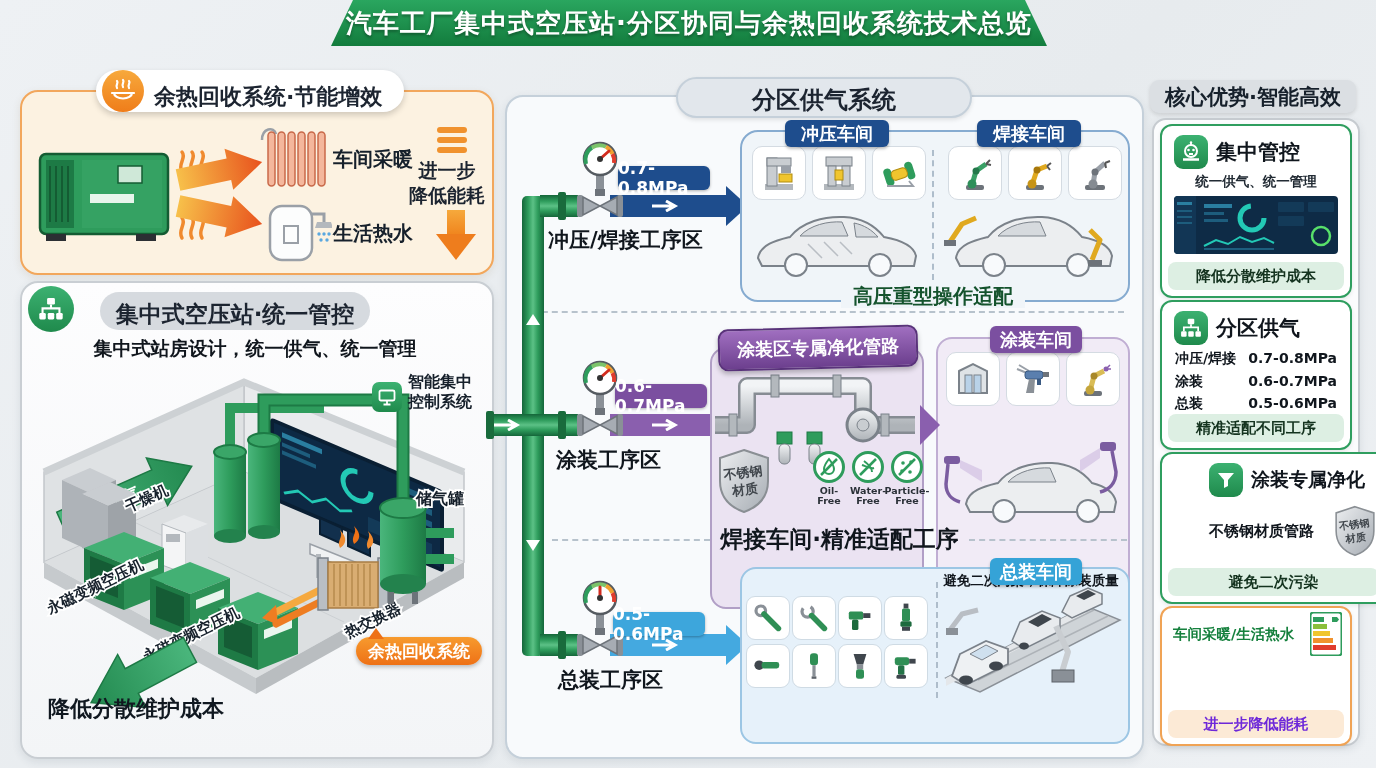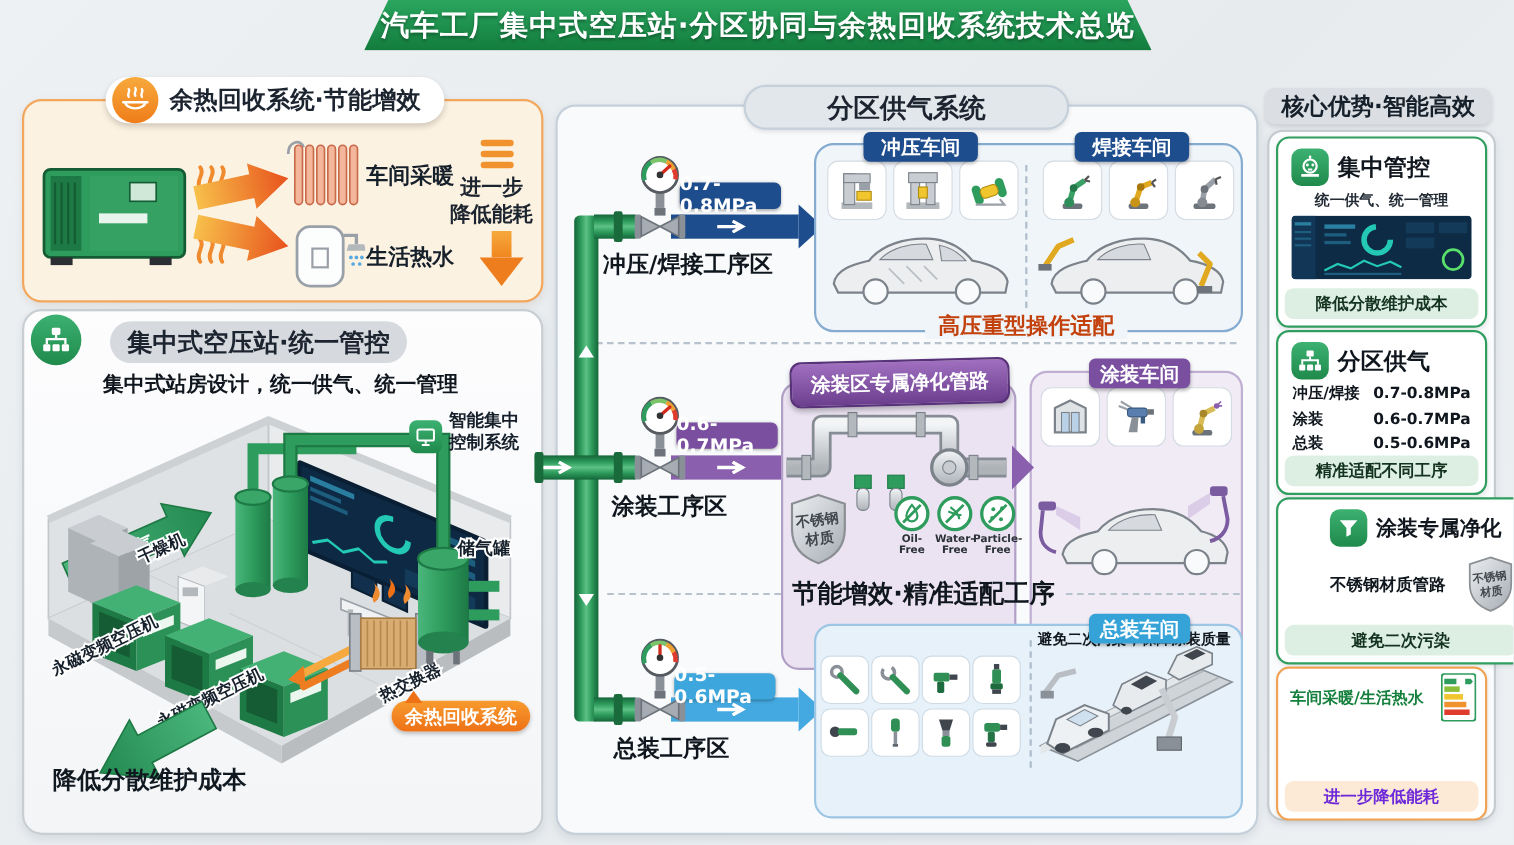--- a/index.html
+++ b/index.html
@@ -20,21 +20,21 @@
   .panelB{left:20px;top:281px;width:470px;height:474px;
     background:linear-gradient(180deg,#fdfdfe,#f3f5f7);
     border:2px solid #c9ced3;border-radius:18px;box-shadow:0 3px 8px rgba(40,60,80,.10);}
   .panelC{left:505px;top:95px;width:635px;height:660px;background:#f8fafc;
     border:2px solid #c5d0da;border-radius:18px;box-shadow:0 3px 8px rgba(40,60,80,.10);}
   .panelD-head{left:1150px;top:80px;width:206px;height:33px;background:#dbdfe3;
     border-radius:9px;display:flex;align-items:center;justify-content:center;
     font-size:21px;font-weight:bold;color:#16202b;box-shadow:0 2px 4px rgba(0,0,0,.12);}
   .panelD{left:1152px;top:118px;width:204px;height:624px;background:#fbfcfd;
     border:2px solid #c6cbd0;border-radius:14px;box-shadow:0 3px 8px rgba(40,60,80,.10);}
-  .pill{border-radius:999px;display:flex;align-items:center;font-weight:bold;color:#1c2430;}
+  .pill{border-radius:999px;display:flex;align-items:flex-end;font-weight:bold;color:#1c2430;}
   .pillA{left:96px;top:70px;width:302px;height:42px;background:#fff;
     box-shadow:0 3px 6px rgba(0,0,0,.18);padding-left:6px;font-size:22px;gap:10px;}
   .pillB{left:100px;top:292px;width:270px;height:38px;background:#d6dadf;
     justify-content:center;font-size:23px;}
   .pillC{left:676px;top:77px;width:292px;height:37px;background:#e2e7ec;
     border:2px solid #c5d0da;justify-content:center;font-size:24px;box-shadow:0 2px 4px rgba(0,0,0,.10);}
   .icon-circle{width:42px;height:42px;border-radius:50%;display:flex;align-items:center;justify-content:center;flex:0 0 auto;}
   .orange-grad{background:linear-gradient(180deg,#f7a93c,#ef7d1a);}
   .green-grad{background:linear-gradient(180deg,#3cb171,#1f8a4c);}
   
@@ -72,21 +72,21 @@
   .gv{position:absolute;z-index:3;}
   
   .wcard{position:absolute;border-radius:18px;z-index:2;}
   .grp1{left:740px;top:130px;width:386px;height:168px;background:#f0f5f9;border:2px solid #86abd0;}
   .wbadge{position:absolute;height:27px;border-radius:6px;color:#fff;font-size:18px;font-weight:bold;
     display:flex;align-items:center;justify-content:center;z-index:4;box-shadow:0 2px 3px rgba(0,0,0,.25);}
   .navy{background:#1e4d8d;} .purp{background:#7b4fa0;} .cyan{background:#35a3d7;}
   .tile{position:absolute;width:52px;height:52px;background:#fff;border:1.5px solid #d4dbe2;border-radius:10px;
     display:flex;align-items:center;justify-content:center;z-index:3;}
   .cap1{left:740px;top:283px;width:386px;text-align:center;z-index:4;}
-  .cap1 span{background:#f0f5f9;padding:0 12px;font-size:20px;font-weight:bold;color:#c2410c;}
+  .cap1 span{background:#f0f5f9;padding:0 12px;font-size:20px;font-weight:bold;color:#14532d;}
   .vdash{position:absolute;border-left:2px dashed #aebdcb;z-index:3;}
   .hdash1{left:522px;top:311px;width:602px;border-top:2px dashed #b7c2cc;position:absolute;}
   .divider2{left:552px;top:524px;width:575px;display:flex;align-items:center;gap:10px;z-index:3;}
   .divider2 .line{flex:1;border-top:2px dashed #b7c2cc;}
   .divider2 .txt{font-size:23px;font-weight:bold;color:#10161d;}
   .purpanel{left:710px;top:347px;width:210px;height:258px;background:#ebe3f2;border:2px solid #b19fc6;border-radius:16px;z-index:2;}
   .ribbon{left:718px;top:327px;width:196px;height:38px;background:linear-gradient(180deg,#a06fc0,#6c3f8e);
     border:2px solid #59337a;border-radius:10px;display:flex;align-items:center;justify-content:center;
     color:#fff;font-size:18px;font-weight:bold;transform:rotate(-1.5deg);z-index:4;box-shadow:0 3px 5px rgba(0,0,0,.25);}
   .paintcard{left:936px;top:337px;width:190px;height:268px;background:#f1ebf6;border:2px solid #c0aed3;border-radius:16px;z-index:2;}
@@ -370,21 +370,21 @@
   <div class="abs recov-badge">余热回收系统</div>
   <div class="abs benefitB">降低分散维护成本</div>
 
   <div class="abs panelC"></div>
   <div class="abs pill pillC">
     <span>分区供气系统</span>
   </div>
   <div class="hdash1"></div>
   <div class="abs divider2">
     <div class="line"></div>
-    <div class="txt">节能增效·精准适配工序</div>
+    <div class="txt">焊接车间·精准适配工序</div>
     <div class="line"></div>
   </div>
 
   <div class="abs vpipe"></div>
   <div class="hpipe" style="left:540px;top:195px;width:38px;"></div>
   <div class="hpipe" style="left:486px;top:414px;width:92px;"></div>
   <div class="hpipe" style="left:540px;top:634px;width:38px;"></div>
   <div class="ring" style="left:558px;top:192px;"></div>
   <div class="ring" style="left:558px;top:411px;"></div>
   <div class="ring" style="left:558px;top:631px;"></div>

